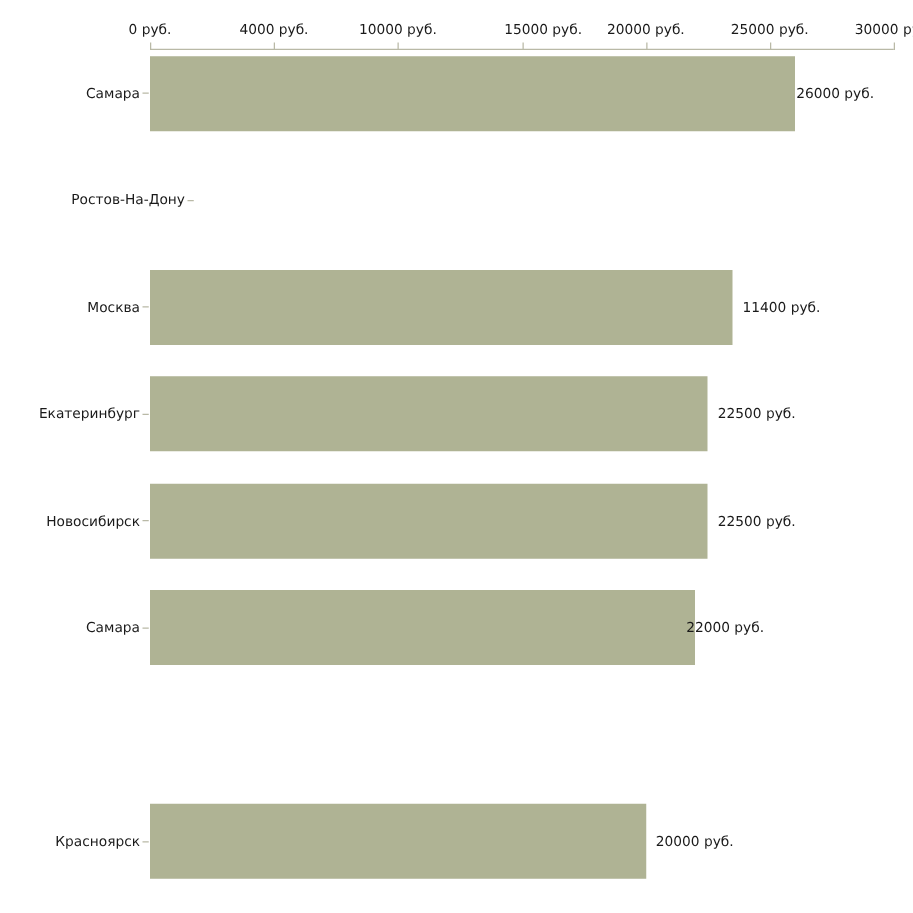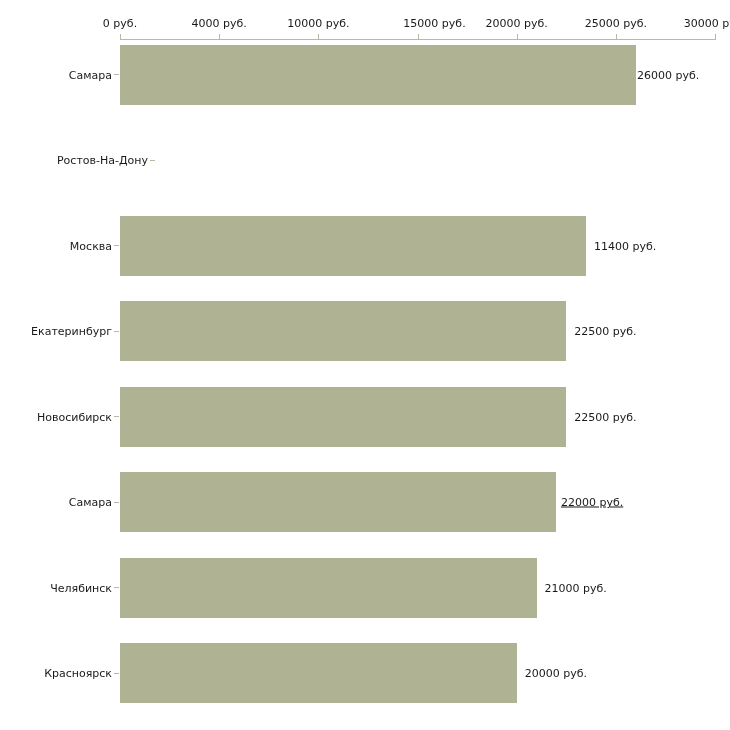--- a/index.html
+++ b/index.html
@@ -165,29 +165,21 @@
         <div style="position: absolute; left: 0px; width: 730px; top: 12.75px; height: 60px;">
           <div class="bar" style="width: 446.25px; background: rgb(175, 179, 148);"></div>
           <div class="bar-value" style="left: 574.25px;">22500 руб.</div>
         </div>
       </div>
       <div class="band" style="top: 427.5px; height: 85.5px;">
         <div class="cat-label">Самара</div>
         <div class="cat-tick"></div>
         <div style="position: absolute; left: 0px; width: 730px; top: 12.75px; height: 60px;">
           <div class="bar" style="width: 436.333px; background: rgb(175, 179, 148);"></div>
-          <div class="bar-value" style="left: 561px; text-decoration: underline;">22000 руб.</div>
-        </div>
-      </div>
-      <div class="band" style="top: 513px; height: 85.5px;">
-        <div class="cat-label">Челябинск</div>
-        <div class="cat-tick"></div>
-        <div style="position: absolute; left: 0px; width: 730px; top: 12.75px; height: 60px;">
-          <div class="bar" style="width: 416.5px; background: rgb(175, 179, 148);"></div>
-          <div class="bar-value" style="left: 544.5px;">21000 руб.</div>
+          <div class="bar-value" style="left: 549px;">22000 руб.</div>
         </div>
       </div>
       <div class="band" style="top: 598.5px; height: 85.5px;">
         <div class="cat-label">Красноярск</div>
         <div class="cat-tick"></div>
         <div style="position: absolute; left: 0px; width: 730px; top: 12.75px; height: 60px;">
           <div class="bar" style="width: 396.667px; background: rgb(175, 179, 148);"></div>
           <div class="bar-value" style="left: 524.667px;">20000 руб.</div>
         </div>
       </div>

